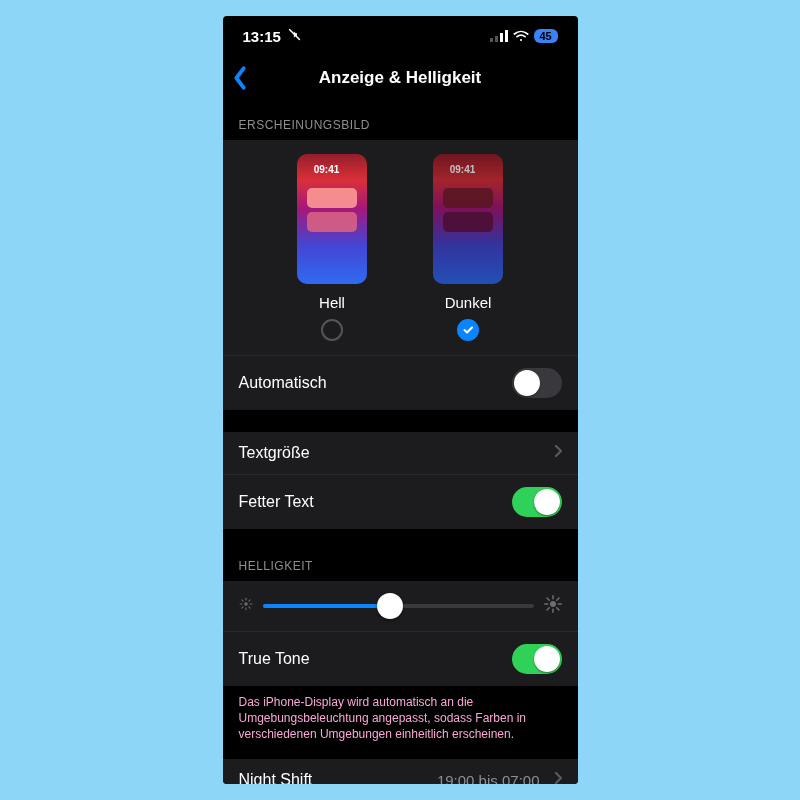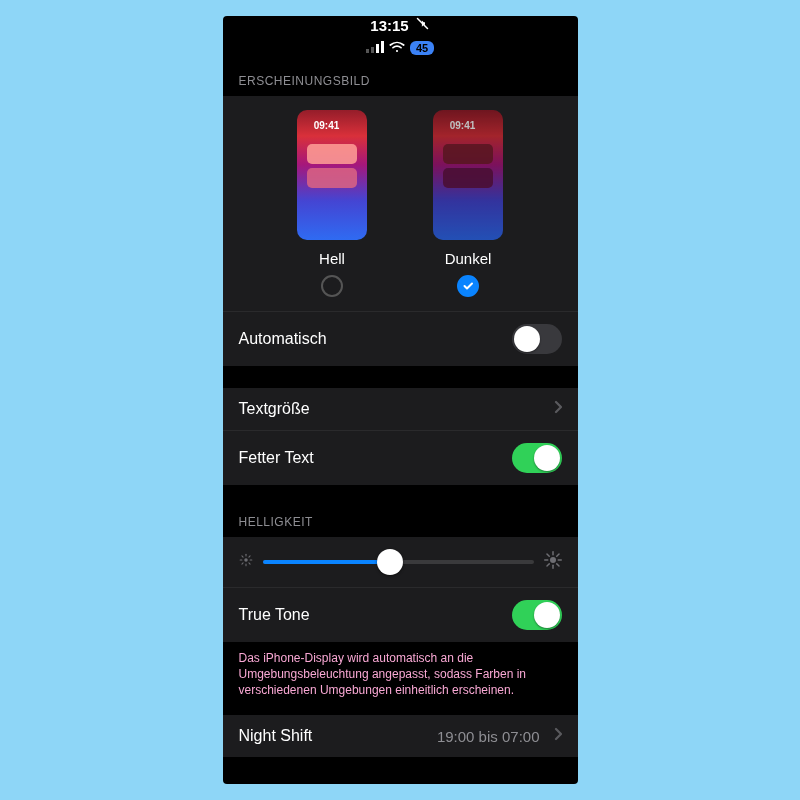--- a/index.html
+++ b/index.html
@@ -23,21 +23,20 @@
   }
   
   .statusbar {
     height: 40px;
     display: flex;
     align-items: center;
     justify-content: space-between;
     padding: 0 20px;
     font-size: 15px;
     font-weight: 700;
-    flex-direction: column;
   }
   .sb-left { display: flex; align-items: center; gap: 6px; }
   .sb-right { display: flex; align-items: center; gap: 5px; }
   .battery-pill {
     display: inline-flex; align-items: center; justify-content: center;
     background: #3b82f6; color: #000; border-radius: 6px;
     font-size: 11px; font-weight: 800; padding: 1px 4px; min-width: 24px;
   }
   
   .navbar {
@@ -179,20 +178,28 @@
         <svg width="16" height="12" viewBox="0 0 24 18" fill="none" stroke="#fff" stroke-width="2.6" stroke-linecap="round">
             <path d="M2 6c6-5 14-5 20 0"></path>
             <path d="M6 10c4-3 8-3 12 0"></path>
             <circle cx="12" cy="15" r="1.6" fill="#fff" stroke="none"></circle>
           </svg>
       </span>
       <span class="battery-pill">45</span>
     </div>
   </div>
 
+  <div class="navbar">
+    <span class="back-chevron">
+      <svg width="18" height="24" viewBox="0 0 12 20" fill="none" stroke="#0a84ff" stroke-width="3.2" stroke-linecap="round" stroke-linejoin="round">
+          <path d="M9 2 3 10l6 8"></path>
+        </svg>
+    </span>
+    <div class="nav-title">Anzeige &amp; Helligkeit</div>
+  </div>
 
   <div class="scroll">
 
     <div class="section-header">ERSCHEINUNGSBILD</div>
     <div class="group">
       <div class="appearance-row">
 
         <div class="app-col">
           <div class="thumb">
             <div class="thumb-time">09:41</div>

